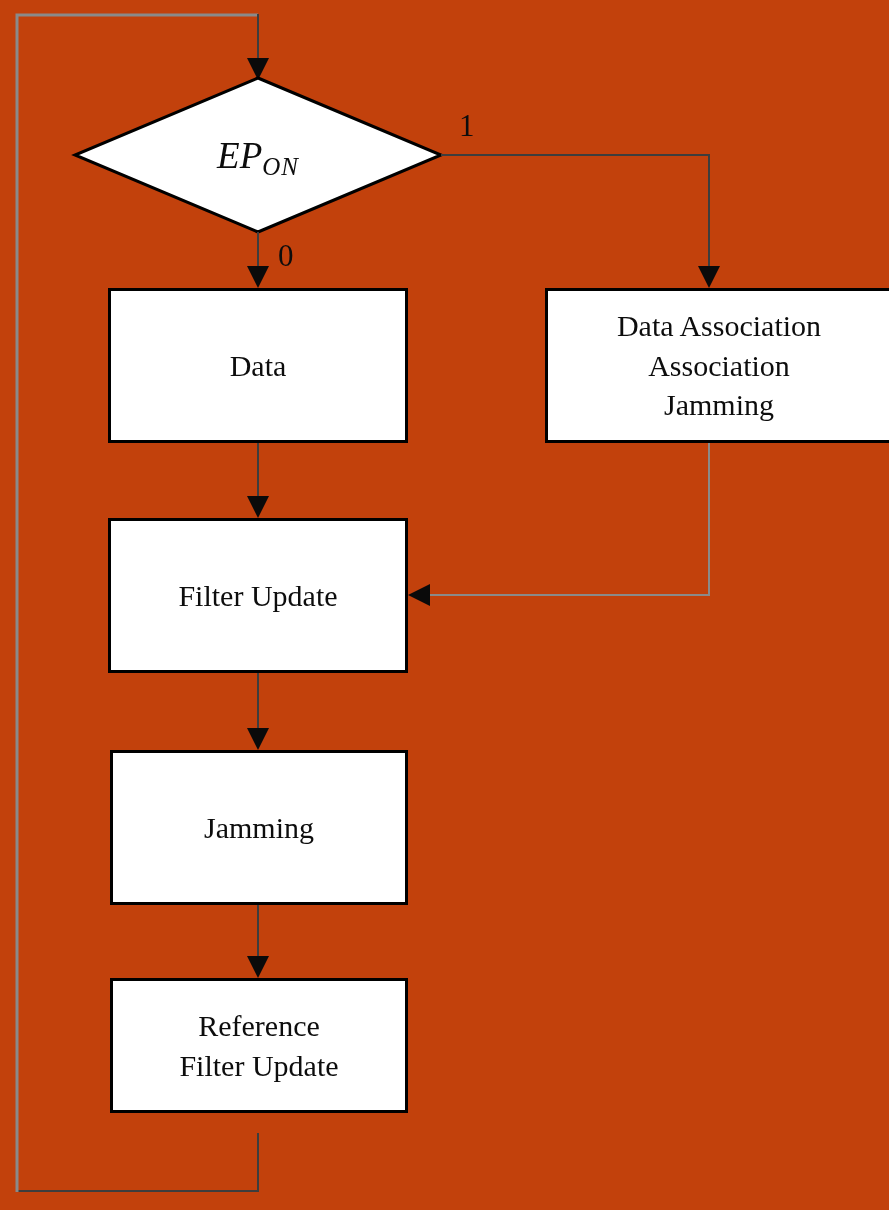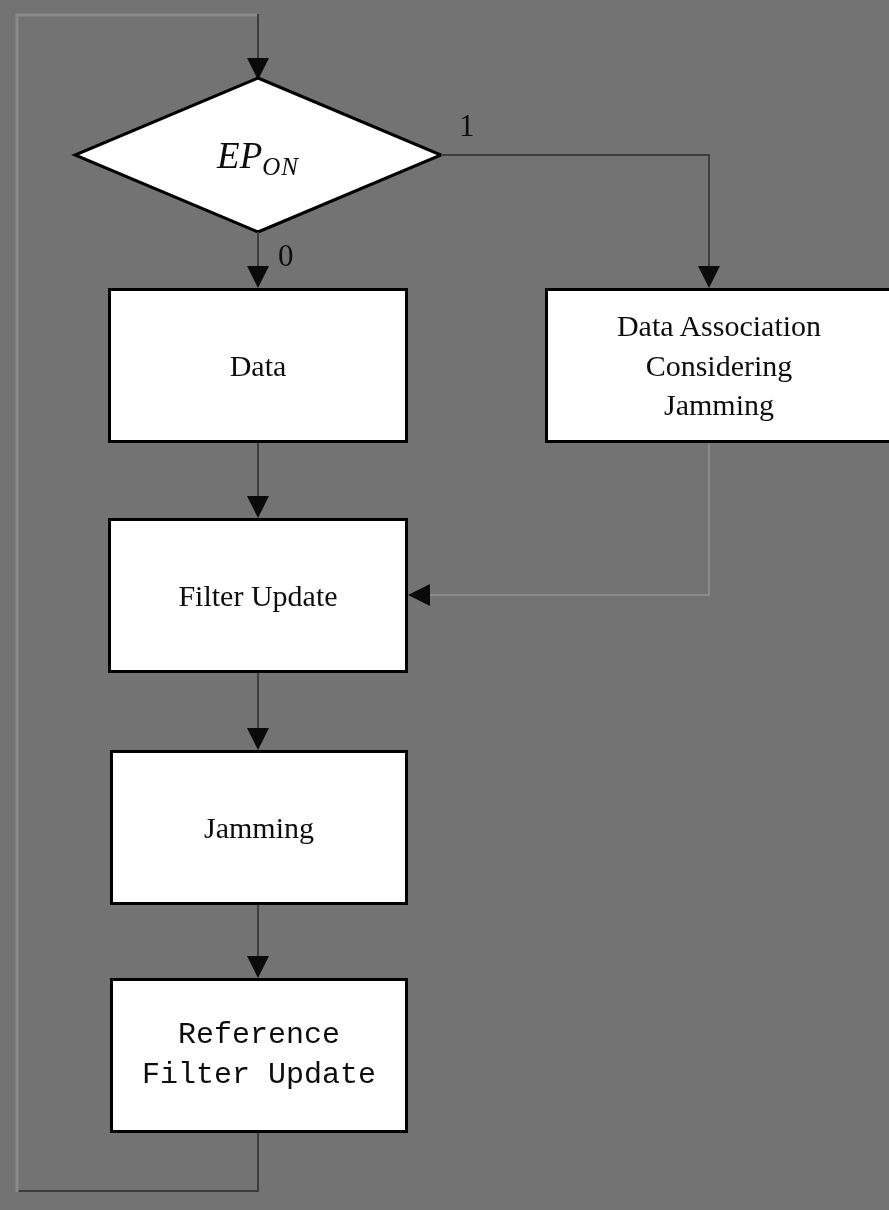--- a/index.html
+++ b/index.html
@@ -4,21 +4,21 @@
 <style>
   html, body {
     margin: 0;
     padding: 0;
     background: #ffffff;
   }
   .stage {
     position: relative;
     width: 889px;
     height: 1210px;
-    background: #737373;
+    background: #c2410c;
     font-family: "Liberation Serif", "DejaVu Serif", serif;
     color: #0d0d0d;
     overflow: hidden;
   }
   .stage svg {
     position: absolute;
     left: 0;
     top: 0;
   }
   .box {
@@ -94,30 +94,30 @@
 
   <div class="branch-label branch-one">1</div>
   <div class="branch-label branch-zero">0</div>
 
   <div class="box" style="left:108px; top:288px; width:300px; height:155px;gap:16px;">
     <span>Data</span>
   </div>
 
   <div class="box" style="left:545px; top:288px; width:348px; height:155px;">
     <span>Data Association</span>
-    <span>Considering</span>
+    <span>Association</span>
     <span>Jamming</span>
   </div>
 
   <div class="box" style="left:108px; top:518px; width:300px; height:155px;">
     <span>Filter Update</span>
   </div>
 
   <div class="box" style="left:110px; top:750px; width:298px; height:155px;">
     <span>Jamming</span>
   </div>
 
-  <div class="box" style="left:110px; top:978px; width:298px; height:155px;font-family:Liberation Mono, monospace;">
+  <div class="box" style="left:110px; top:978px; width:298px; height:135px;">
     <span>Reference</span>
     <span>Filter Update</span>
   </div>
 
 </div>
 
 </body></html>

